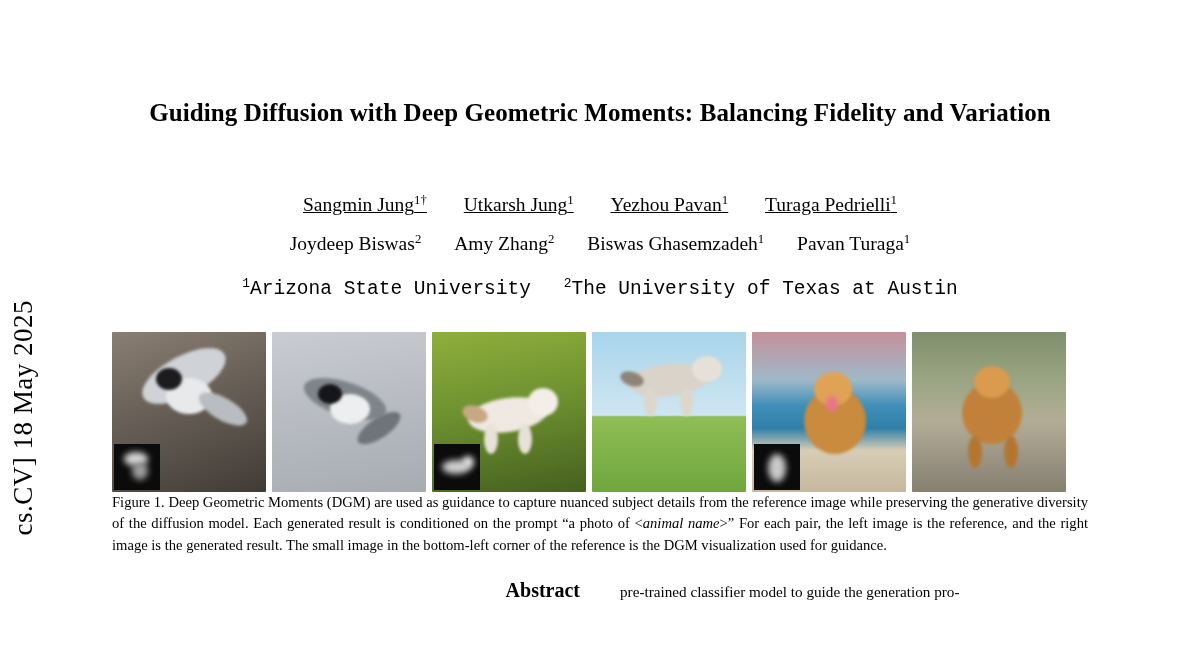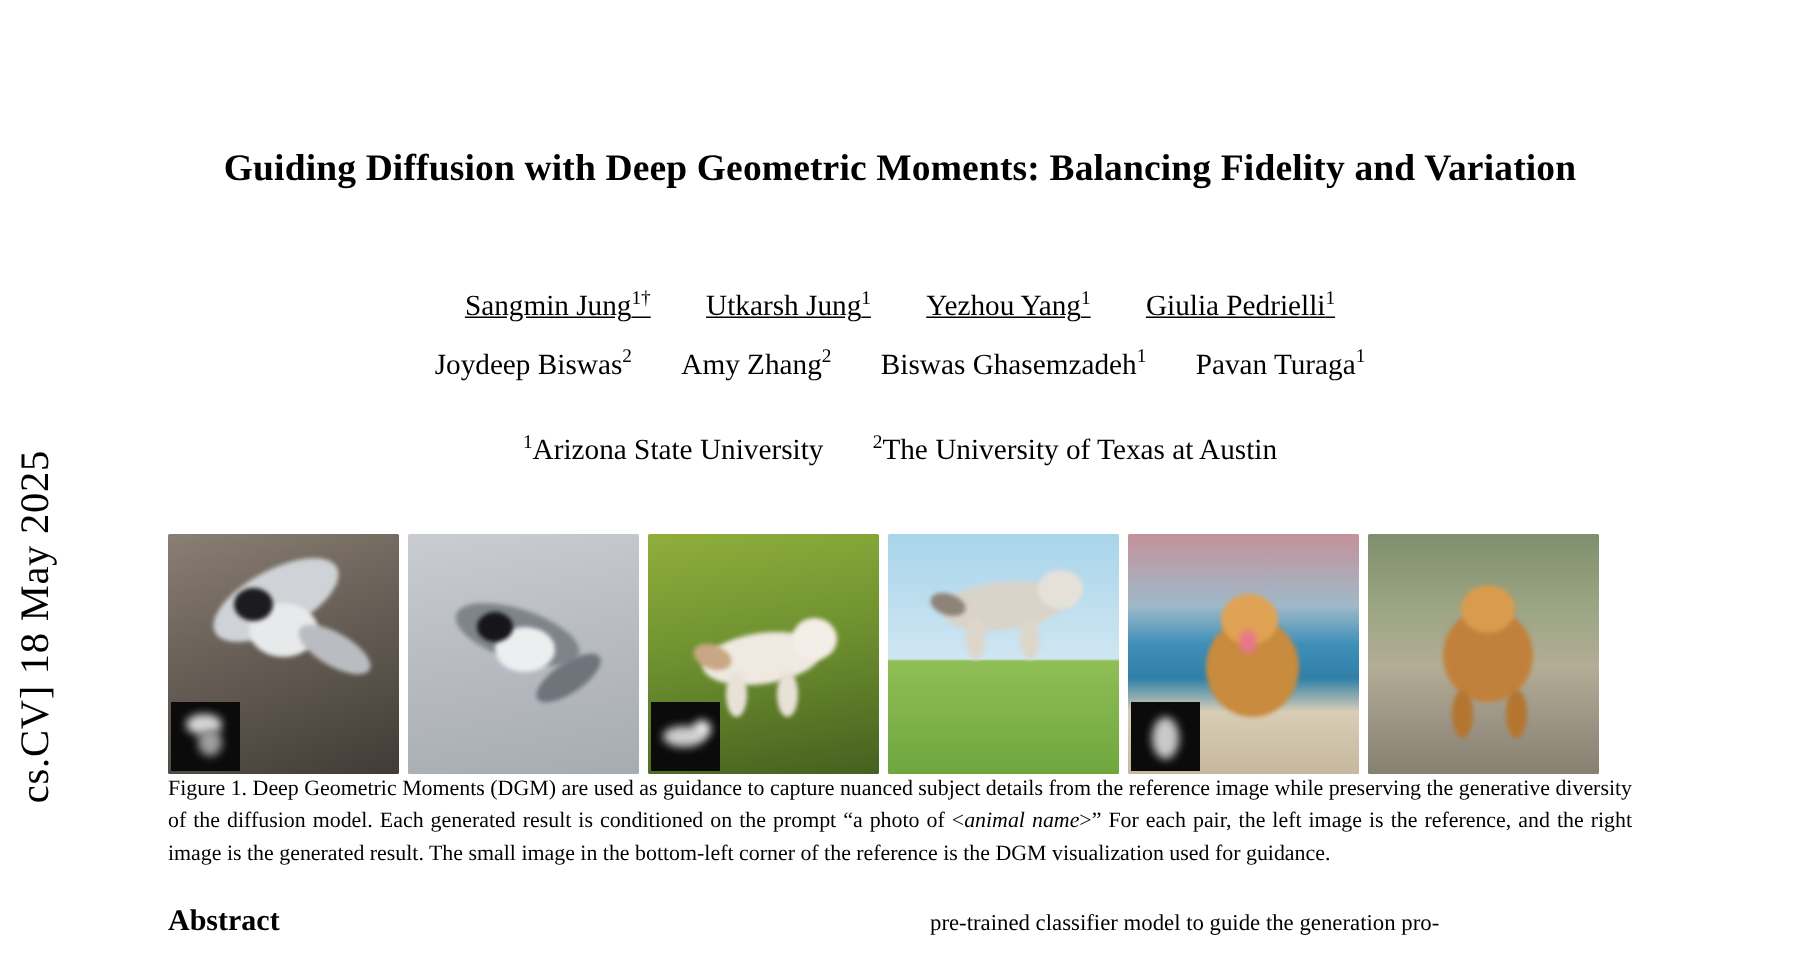--- a/index.html
+++ b/index.html
@@ -66,21 +66,22 @@
     vertical-align: super;
     line-height: 0;
   }
   .affils {
     text-align: center;
     font-size: 19.5px;
     margin-top: 2px;
   }
   .affils .aff {
     display: inline-block;
-    margin: 16px 14px;
+    margin: 4px 14px;
+    font-family: Liberation Mono, monospace;
   }
 
   
   .figure {
     margin-top: 24px;
     display: flex;
     justify-content: flex-start;
     gap: 6px;
   }
   .fig-cell {
@@ -148,21 +149,21 @@
 
   .cols {
     display: flex;
     margin-top: 16px;
     gap: 40px;
   }
   .col {
     width: 468px;
   }
   .abs-head {
-    text-align: left;
+    text-align: right;
     font-size: 20px;
     font-weight: bold;
     margin-top: 6px;
   }
   .body-text {
     font-size: 15.2px;
     line-height: 1.5;
     text-align: justify;
     margin-top: 8px;
   }
@@ -173,22 +174,22 @@
 <div class="arxiv-stamp">cs.CV]  18 May 2025</div>
 
 <div class="page">
 
   <div class="title">Guiding Diffusion with Deep Geometric Moments: Balancing Fidelity and Variation</div>
 
   <div class="authors">
     <div class="row row-1">
       <span class="name"><span>Sangmin Jung</span><sup>1†</sup></span>
       <span class="name"><span>Utkarsh Jung</span><sup>1</sup></span>
-      <span class="name"><span>Yezhou Yang</span><sup>1</sup></span>
-      <span class="name"><span>Giulia Pedrielli</span><sup>1</sup></span>
+      <span class="name"><span>Yezhou Pavan</span><sup>1</sup></span>
+      <span class="name"><span>Turaga Pedrielli</span><sup>1</sup></span>
     </div>
     <div class="row row-2">
       <span class="name"><span>Joydeep Biswas</span><sup>2</sup></span>
       <span class="name"><span>Amy Zhang</span><sup>2</sup></span>
       <span class="name"><span>Biswas Ghasemzadeh</span><sup>1</sup></span>
       <span class="name"><span>Pavan Turaga</span><sup>1</sup></span>
     </div>
     <div class="affils">
       <span class="aff"><sup>1</sup><span>Arizona State University</span></span>
       <span class="aff"><sup>2</sup><span>The University of Texas at Austin</span></span>

